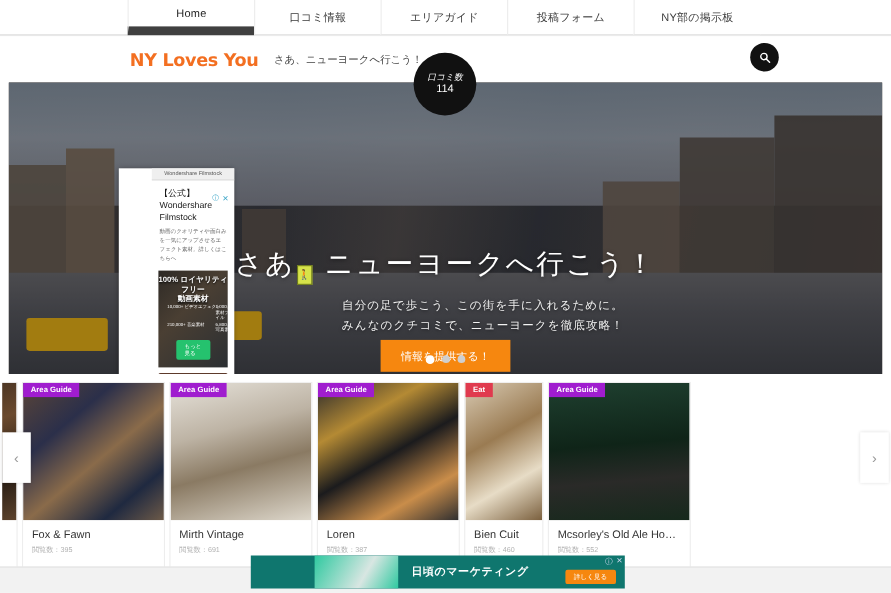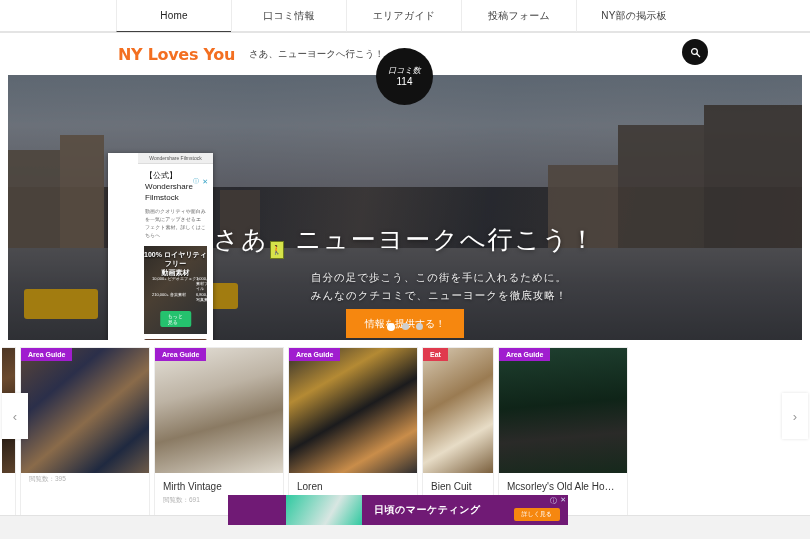--- a/index.html
+++ b/index.html
@@ -27,21 +27,21 @@
     font-size: 10px;
     color: #3b3b3b;
     border-left: 1px solid #ececec;
     border-bottom: 1px solid #e4e4e4;
     background: #fff;
     cursor: pointer;
     letter-spacing: .2px;
   }
   .nav-tab:last-of-type { border-right: 1px solid #ececec; }
   .nav-tab.active {
-    border-bottom: 1px solid #404040;
+    border-bottom: 8px solid #404040;
     color: #222;
   }
 
   
   .header {
     height: 42px;
     position: relative;
     display: flex;
     align-items: center;
     background: #fff;
@@ -288,23 +288,23 @@
   .ph2 { background: linear-gradient(150deg,#e8d6b8,#8c5a3a 30%,#3e2418 55%,#d8c49e 85%); }
   .ph3 { background: linear-gradient(140deg,#5a4538,#2b2f4a 30%,#8a6b4a 55%,#1f2940 80%,#6d5a48); }
   .ph4 { background: linear-gradient(165deg,#e6e2da,#bdb3a4 35%,#8a7a63 60%,#ded8cc); }
   .ph5 { background: linear-gradient(150deg,#2a2a2c,#b48a34 28%,#1b1b1d 52%,#c98d4a 78%,#2e2e30); }
   .ph6 { background: linear-gradient(175deg,#1f4030,#0f2418 45%,#2a2a28 70%,#16291c); }
   .ph7 { background: linear-gradient(150deg,#d9cbb4,#9a7b52 40%,#e7dcc6 70%,#7a5f3d); }
 
   
   .bottom-ad {
     position: absolute;
-    left: 228px; bottom: 14px;
+    left: 228px; bottom: 4px;
     width: 340px; height: 30px;
-    background: #701a75;
+    background: #0f766e;
     overflow: hidden;
     z-index: 50;
   }
   .bad-img {
     position: absolute; left: 58px; top: 0;
     width: 76px; height: 100%;
     background: linear-gradient(120deg,#2fc9a0,#d8e6e2 60%,#2fc9a0);
   }
   .bad-text {
     position: absolute; left: 146px; top: 8px;
@@ -440,20 +440,21 @@
       <div class="card-title">Preserve</div>
       <div class="card-meta">閲覧数：472</div>
     </div>
 
 
     <div class="card">
       <div class="card-img">
         <div class="ph ph3"></div>
         <div class="badge" style="background:#a01dcf">Area Guide</div>
       </div>
+      <div class="card-title">Fox &amp; Fawn</div>
       <div class="card-meta">閲覧数：395</div>
     </div>
 
     <div class="card">
       <div class="card-img">
         <div class="ph ph4"></div>
         <div class="badge" style="background:#a01dcf">Area Guide</div>
       </div>
       <div class="card-title">Mirth Vintage</div>
       <div class="card-meta">閲覧数：691</div>

